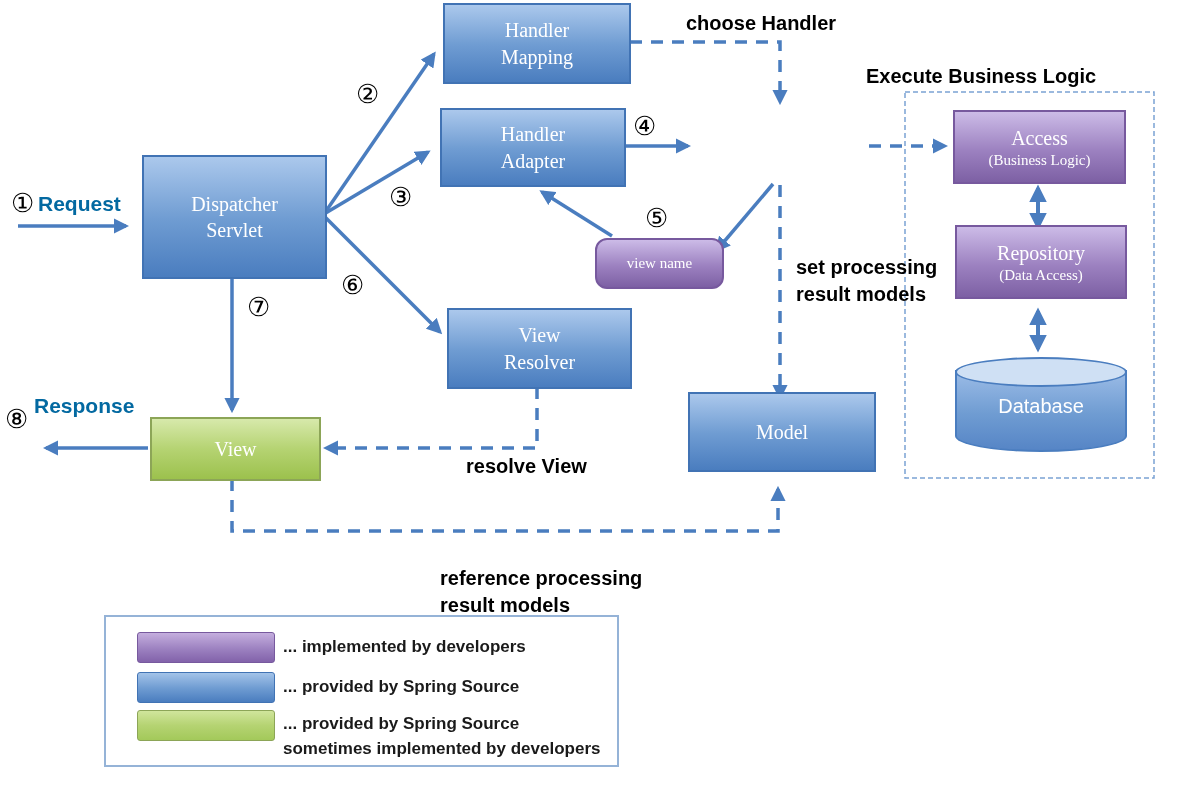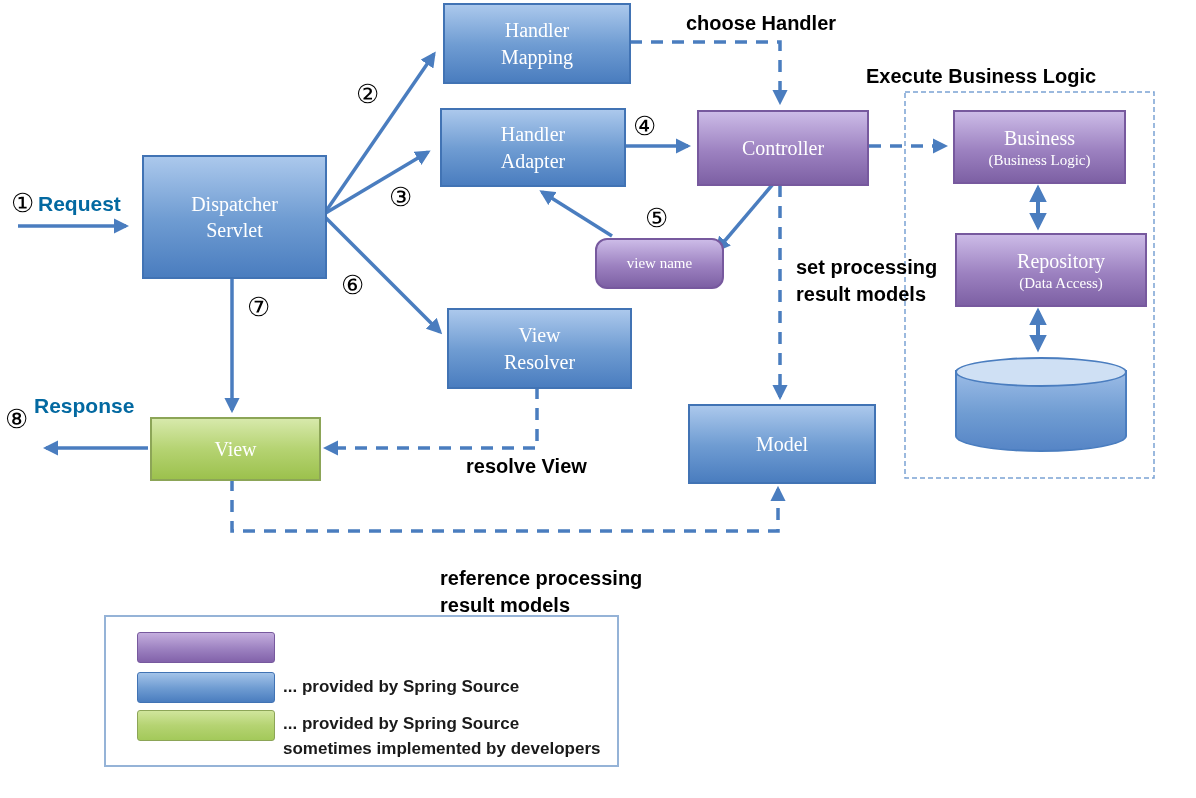--- a/index.html
+++ b/index.html
@@ -88,54 +88,52 @@
   <div class="node blue" style="left:443px; top:3px; width:184px; height:77px;">
     <span>Handler
 Mapping</span>
   </div>
 
   <div class="node blue" style="left:440px; top:108px; width:182px; height:75px;">
     <span>Handler
 Adapter</span>
   </div>
 
-  <div class="node purple" style="left:697px; top:110px; width:168px; height:72px;">
-    <span>Controller</span>
-  </div>
 
   <div class="node purple rounded" style="left:595px; top:238px; width:125px; height:47px; font-size:15px;">
     <span>view name</span>
   </div>
 
   <div class="node blue" style="left:447px; top:308px; width:181px; height:77px;">
     <span>View
 Resolver</span>
   </div>
 
   <div class="node green" style="left:150px; top:417px; width:167px; height:60px;">
     <span>View</span>
   </div>
 
-  <div class="node blue" style="left:688px; top:404px; width:184px; height:76px;">
+  <div class="node blue" style="left:688px; top:392px; width:184px; height:76px;">
     <span>Model</span>
   </div>
 
   <div class="node purple" style="left:953px; top:110px; width:169px; height:70px;">
-    <span>Business</span>
+    <span>Access</span>
     <span class="sub">(Business Logic)</span>
   </div>
 
-  <div class="node purple" style="left:955px; top:233px; width:168px; height:70px;padding-left:20px;">
+  <div class="node purple" style="left:955px; top:225px; width:168px; height:70px;">
     <span>Repository</span>
     <span class="sub">(Data Access)</span>
   </div>
 
   <div class="cyl" style="left:955px; top:357px; width:172px; height:95px;">
     <div class="cyl-body"></div>
     <div class="cyl-top"></div>
+    <div class="cyl-label">Database</div>
   </div>
 
   <span class="step" style="left:11px;  top:190px;">①</span>
   <span class="step" style="left:356px; top:81px;">②</span>
   <span class="step" style="left:389px; top:184px;">③</span>
   <span class="step" style="left:633px; top:113px;">④</span>
   <span class="step" style="left:645px; top:205px;">⑤</span>
   <span class="step" style="left:341px; top:272px;">⑥</span>
   <span class="step" style="left:247px; top:294px;">⑦</span>
   <span class="step" style="left:5px;   top:406px;">⑧</span>
@@ -148,18 +146,19 @@
   <span class="lbl" style="left:796px; top:218px;margin-top:36px;">set processing
 result models</span>
   <span class="lbl" style="left:466px; top:453px;">resolve View</span>
   <span class="lbl" style="left:440px; top:565px;">reference processing
 result models</span>
 
   <div class="legend">
     <div class="swatch purple-sw" style="top:15px;"></div>
     <div class="swatch blue-sw" style="top:55px;"></div>
     <div class="swatch green-sw" style="top:93px;"></div>
+    <span class="legend-text" style="top:18px;">... implemented by developers</span>
     <span class="legend-text" style="top:58px;">... provided by Spring Source</span>
     <span class="legend-text" style="top:95px;">... provided by Spring Source
 sometimes implemented by developers</span>
   </div>
 
 </div>
 
 </body></html>

